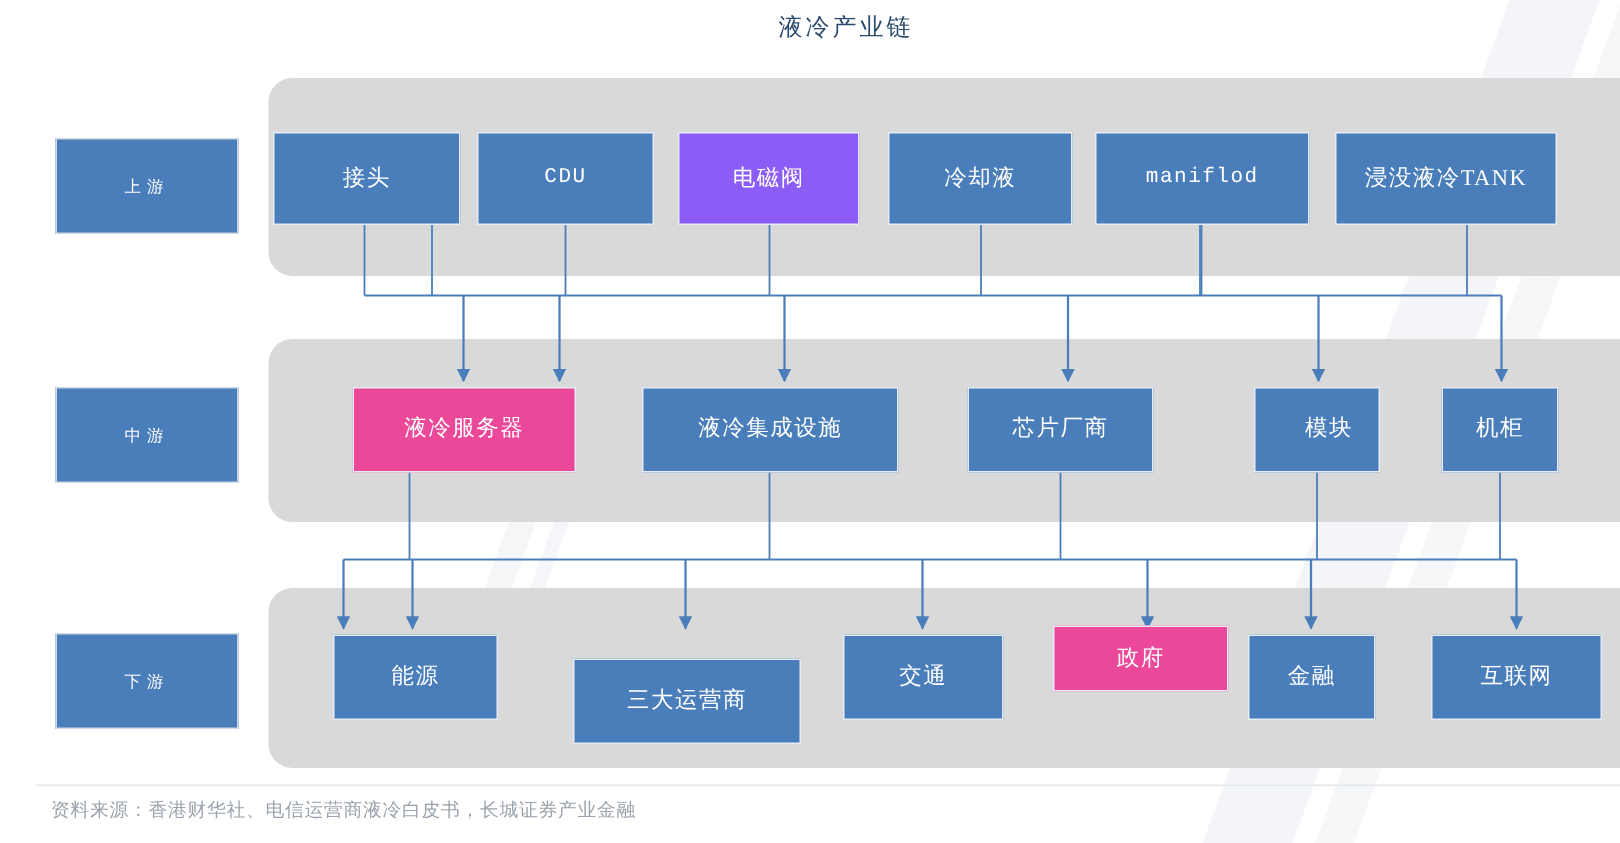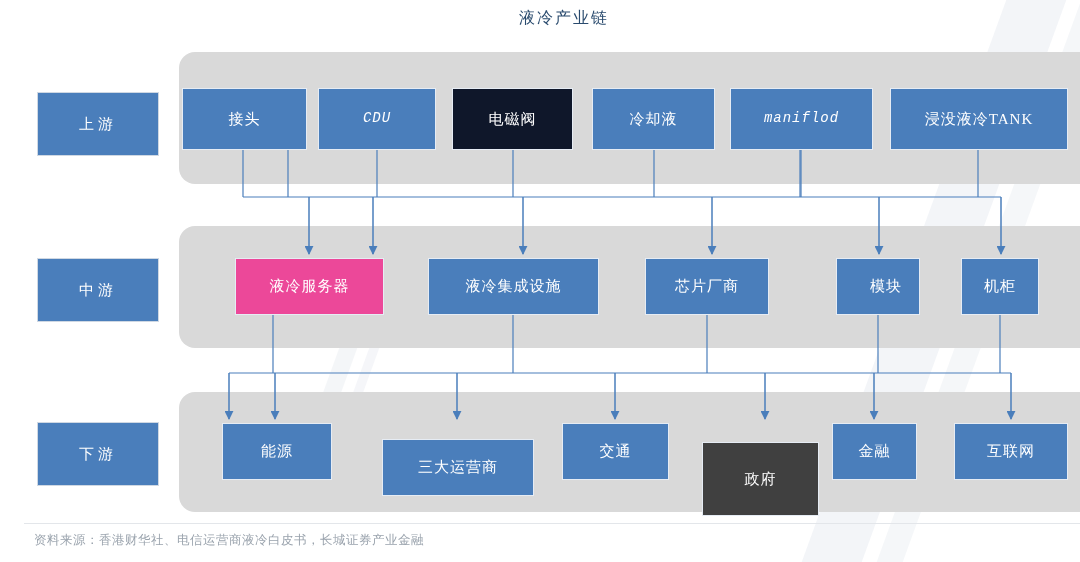--- a/index.html
+++ b/index.html
@@ -29,33 +29,33 @@
   .band{
     position:absolute;background:#d9d9d9;border-radius:16px;
   }
   .band-up{left:155px;top:52px;width:925px;height:132px;}
   .band-mid{left:155px;top:226px;width:925px;height:122px;}
   .band-down{left:155px;top:392px;width:925px;height:120px;}
 
   .stage-label{
     position:absolute;background:#4a7ebb;border:1px solid #cfd8e3;
     color:#ffffff;display:flex;align-items:center;justify-content:center;
-    font-size:15px;letter-spacing:4px;
+    font-size:11px;letter-spacing:4px;
   }
   .lbl-up{left:13px;top:92px;width:120px;height:62px;}
   .lbl-mid{left:13px;top:258px;width:120px;height:62px;font-family:Liberation Serif, serif;}
   .lbl-down{left:13px;top:422px;width:120px;height:62px;}
 
   .node{
     position:absolute;background:#4a7ebb;border:1px solid #e6ecf4;
     color:#ffffff;display:flex;align-items:center;justify-content:center;
     font-size:15px;letter-spacing:1px;box-sizing:border-box;
     text-align:center;line-height:1.1;
   }
-  .node.mono{font-family:"Liberation Mono","DejaVu Sans Mono",monospace;font-size:14px;letter-spacing:1px;font-style:italic;}
+  .node.mono{font-family:"Liberation Mono","DejaVu Sans Mono",monospace;font-size:14px;letter-spacing:1px;}
 
   svg.links{position:absolute;left:0;top:0;width:1080px;height:562px;pointer-events:none;}
 
   .source{
     position:absolute;left:10px;top:532px;
     font-size:12.5px;color:#9aa3ad;letter-spacing:.5px;
   }
   .rule{position:absolute;left:0;top:523px;width:1080px;height:1px;background:#e3e6ea;}
 </style>
 </head>
@@ -112,32 +112,32 @@
       </g>
   </svg>
 
   <div class="stage-label lbl-up">上游</div>
   <div class="stage-label lbl-mid">中游</div>
   <div class="stage-label lbl-down">下游</div>
 
   <div id="nodes">
       <div class="node" style="left: 158px; top: 88px; width: 125px; height: 62px; background: rgb(74, 126, 187);">接头</div>
       <div class="node mono" style="left: 294px; top: 88px; width: 118px; height: 62px; background: rgb(74, 126, 187);">CDU</div>
-      <div class="node" style="left: 428px; top: 88px; width: 121px; height: 62px; background: #0f172a;">电磁阀</div>
+      <div class="node" style="left: 428px; top: 88px; width: 121px; height: 62px; background: #8b5cf6;">电磁阀</div>
       <div class="node" style="left: 568px; top: 88px; width: 123px; height: 62px; background: rgb(74, 126, 187);">冷却液</div>
       <div class="node mono" style="left: 706px; top: 88px; width: 143px; height: 62px; background: rgb(74, 126, 187);">maniflod</div>
-      <div class="node" style="left: 866px; top: 88px; width: 178px; height: 62px; background: rgb(74, 126, 187);">浸没液冷TANK</div>
+      <div class="node" style="left: 866px; top: 88px; width: 148px; height: 62px; background: rgb(74, 126, 187);">浸没液冷TANK</div>
       <div class="node" style="left: 211px; top: 258px; width: 149px; height: 57px; background: #ec4899;">液冷服务器</div>
       <div class="node" style="left: 404px; top: 258px; width: 171px; height: 57px; background: rgb(74, 126, 187);">液冷集成设施</div>
       <div class="node" style="left: 621px; top: 258px; width: 124px; height: 57px; background: rgb(74, 126, 187);">芯片厂商</div>
       <div class="node" style="left: 812px; top: 258px; width: 84px; height: 57px; background: rgb(74, 126, 187); padding-left: 16px;">模块</div>
       <div class="node" style="left: 937px; top: 258px; width: 78px; height: 57px; background: rgb(74, 126, 187);">机柜</div>
       <div class="node" style="left: 198px; top: 423px; width: 110px; height: 57px; background: rgb(74, 126, 187);">能源</div>
       <div class="node" style="left: 358px; top: 439px; width: 152px; height: 57px; background: rgb(74, 126, 187);">三大运营商</div>
       <div class="node" style="left: 538px; top: 423px; width: 107px; height: 57px; background: rgb(74, 126, 187);">交通</div>
-      <div class="node" style="left: 678px; top: 442px; width: 117px; height: 74px; background: #404040;">政府</div>
+      <div class="node" style="left: 678px; top: 417px; width: 117px; height: 44px; background: #ec4899;">政府</div>
       <div class="node" style="left: 808px; top: 423px; width: 85px; height: 57px; background: rgb(74, 126, 187);">金融</div>
       <div class="node" style="left: 930px; top: 423px; width: 114px; height: 57px; background: rgb(74, 126, 187);">互联网</div>
     </div>
 
   <div class="rule"></div>
   <div class="source">资料来源：香港财华社、电信运营商液冷白皮书，长城证券产业金融</div>
 </div>
 
 </body></html>

